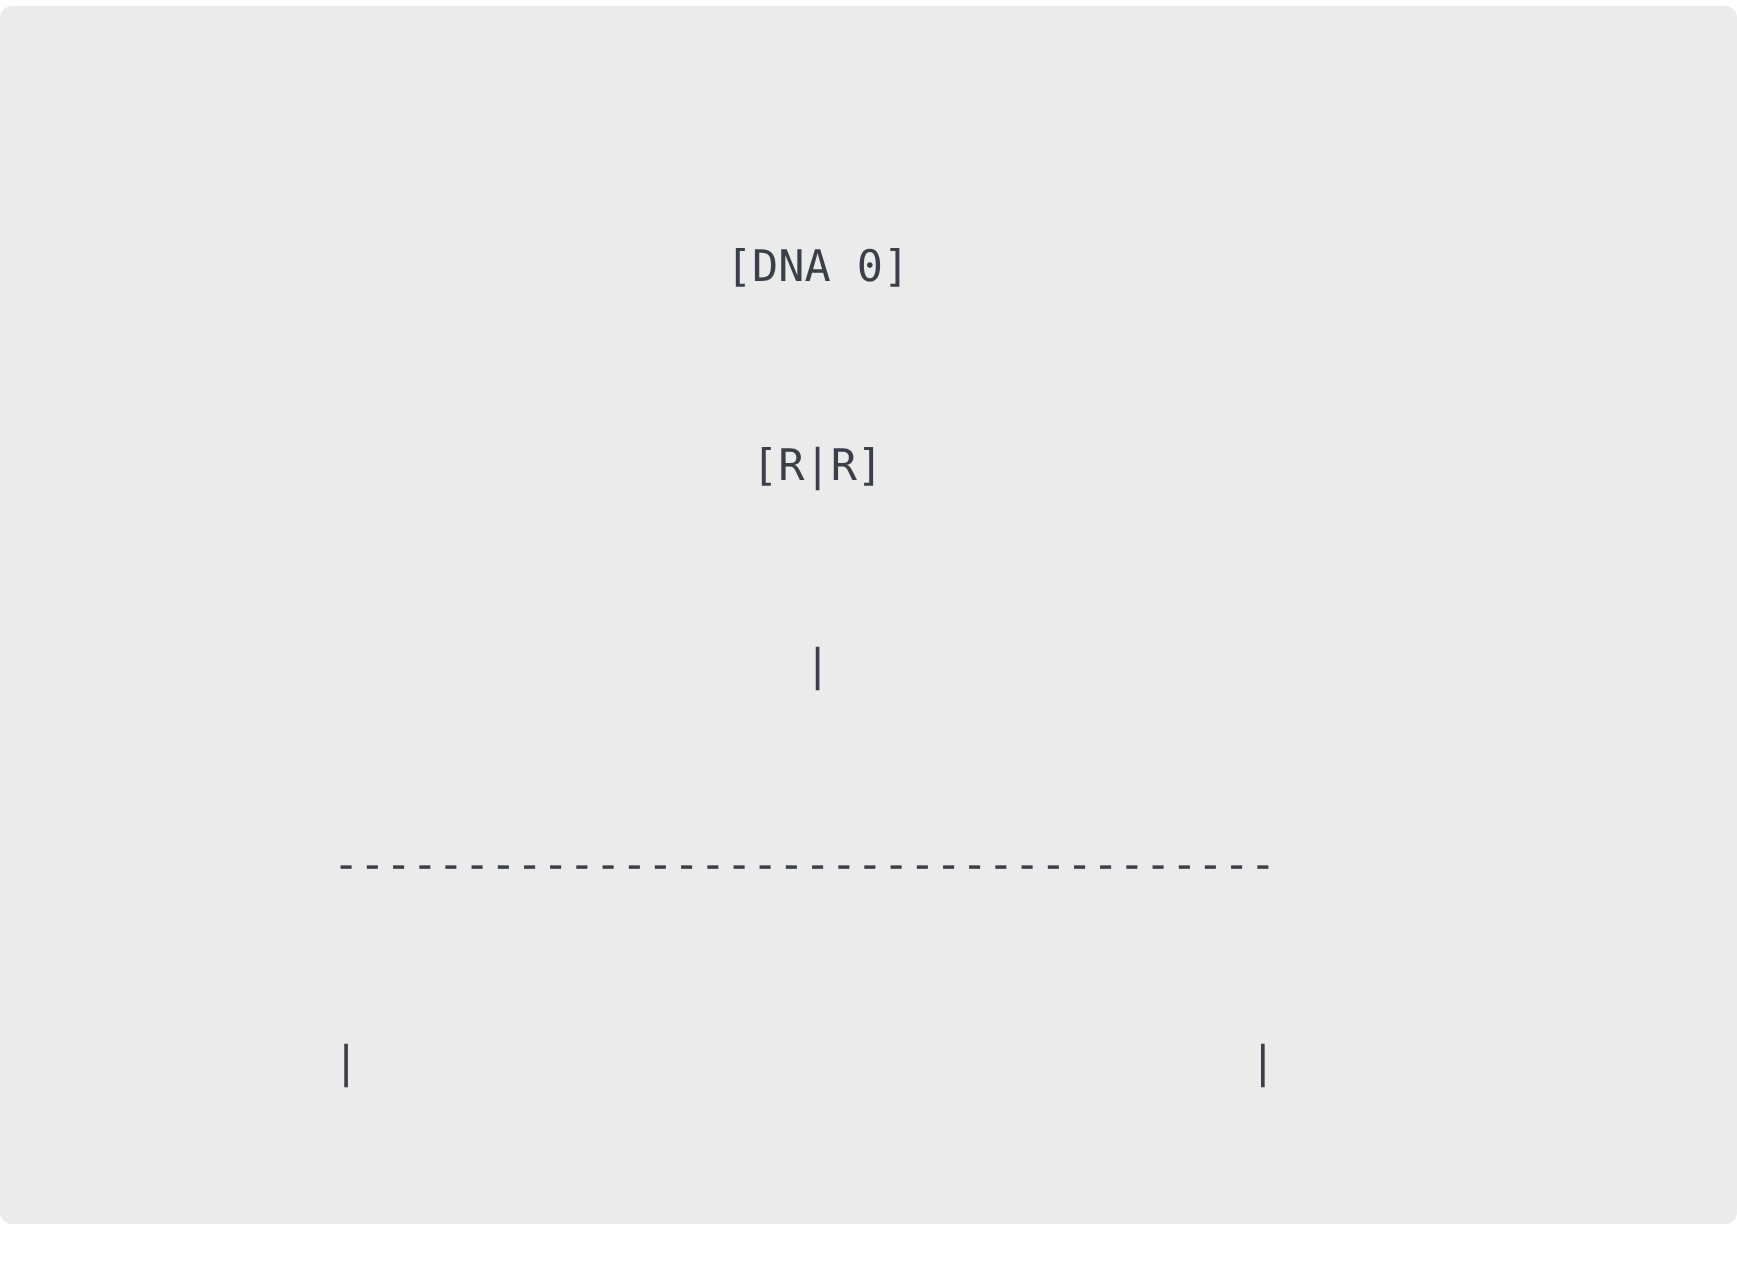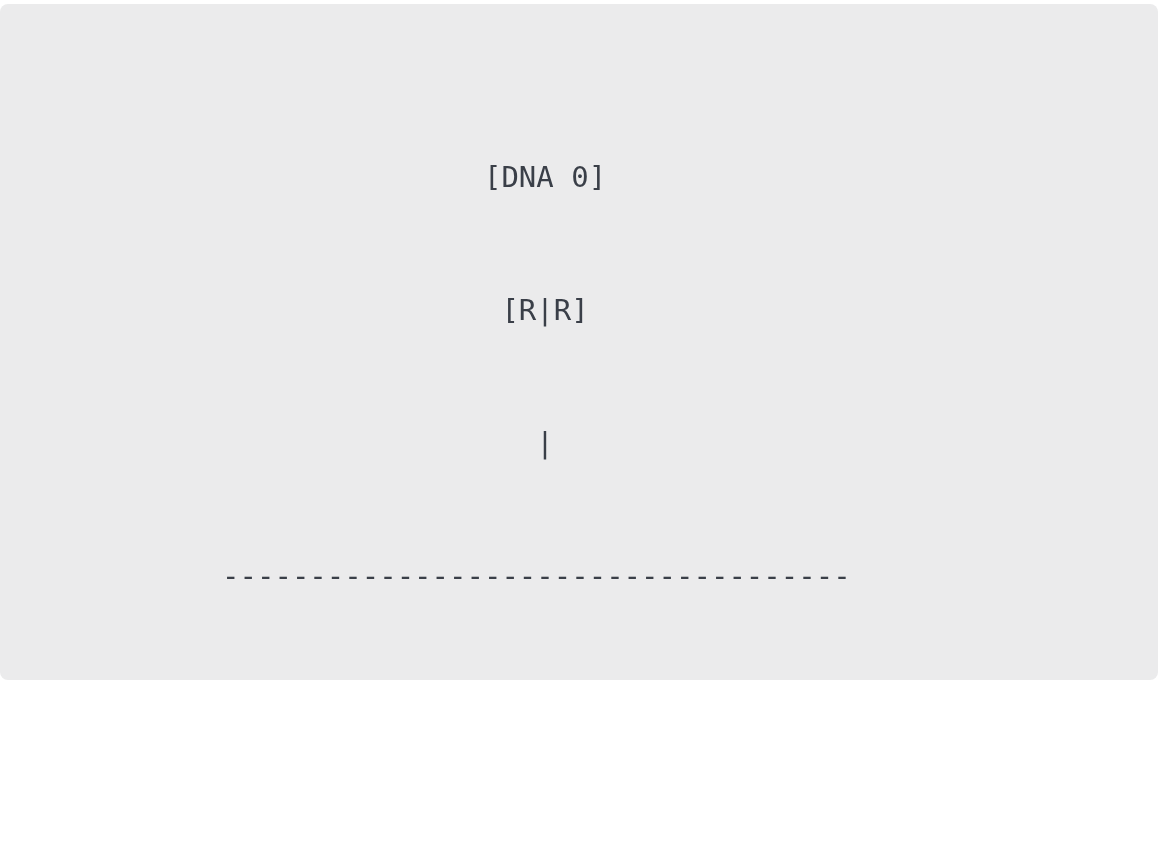--- a/index.html
+++ b/index.html
@@ -12,21 +12,21 @@
     height: 844px;
     overflow: hidden;
     font-family: "DejaVu Sans Mono", "Liberation Mono", monospace;
   }
 
   #ascii-panel {
     position: absolute;
     left: 0px;
     top: 4px;
     width: 1158px;
-    height: 676px;
+    height: 812px;
     background: #ebebec;
     border-radius: 8px;
     overflow: hidden;
   }
 
   #ascii-art {
     position: absolute;
     left: 30px;
     top: 18px;
     width: 1140px;

